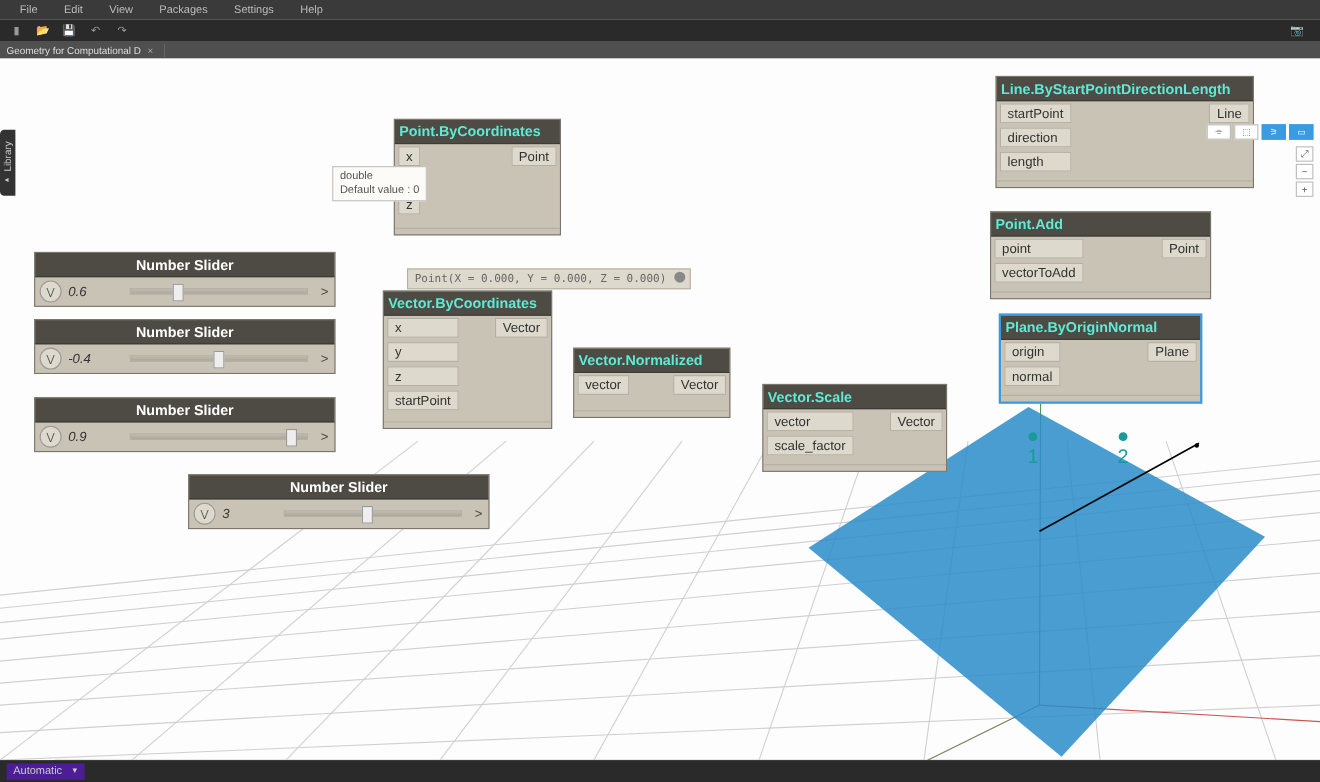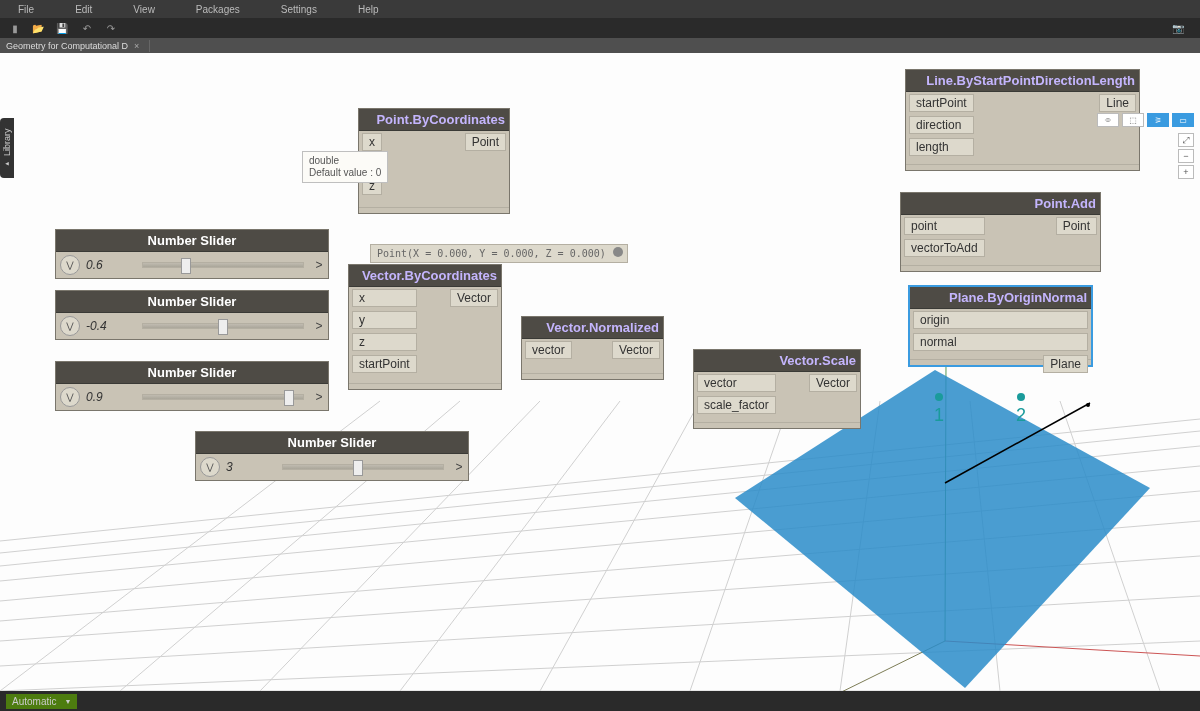--- a/index.html
+++ b/index.html
@@ -1,20 +1,20 @@
 <!DOCTYPE html>
 <html><head>
 <meta charset="utf-8">
 <style>
   * { box-sizing: border-box; margin: 0; padding: 0; }
   html, body { width: 1200px; height: 711px; overflow: hidden; font-family: Arial, Helvetica, sans-serif; background: #f5f5f5; }
   body { position: relative; }
 
   
-  .menu-bar { position: absolute; top: 0; left: 0; right: 0; height: 18px; background: #3a3a3a; display: flex; align-items: center; padding: 0 6px; font-size: 10px; color: #bbb; z-index: 50; gap: 17px; }
+  .menu-bar { position: absolute; top: 0; left: 0; right: 0; height: 18px; background: #3a3a3a; display: flex; align-items: center; padding: 0 6px; font-size: 10px; color: #bbb; z-index: 50; }
   .menu-bar .menu-item { padding: 0 12px; cursor: pointer; }
 
   
   .toolbar { position: absolute; top: 18px; left: 0; right: 0; height: 20px; background: #2a2a2a; display: flex; align-items: center; padding: 0 6px; z-index: 50; }
   .toolbar .tb-btn { width: 18px; height: 14px; margin-right: 6px; color: #999; display: inline-flex; align-items: center; justify-content: center; font-size: 10px; cursor: pointer; }
   .toolbar .camera { margin-left: auto; }
 
   
   .tab-strip { position: absolute; top: 38px; left: 0; right: 0; height: 15px; background: #4f4f4f; display: flex; align-items: center; z-index: 50; }
   .doc-tab { background: #4f4f4f; color: #ddd; font-size: 9px; padding: 1px 10px 1px 6px; border-right: 1px solid #666; display: flex; align-items: center; }
@@ -27,43 +27,43 @@
   .grid3d { position: absolute; left: 0; right: 0; bottom: 0; height: 480px; z-index: 0; pointer-events: none; }
   .grid3d svg { width: 100%; height: 100%; }
   .grid3d line { stroke: #d0d0d0; stroke-width: 1; }
 
   
   .library-tab { position: absolute; top: 65px; left: 0; width: 14px; height: 60px; background: #333; color: #ccc; font-size: 9px; display: flex; align-items: center; justify-content: center; writing-mode: vertical-rl; transform: rotate(180deg); border-radius: 0 4px 4px 0; z-index: 40; cursor: pointer; }
   .library-tab::before { content: "▸"; transform: rotate(0deg); font-size: 7px; margin-bottom: 4px; }
 
   
   .bottom-bar { position: absolute; bottom: 0; left: 0; right: 0; height: 20px; background: #2a2a2a; display: flex; align-items: center; padding: 0 6px; z-index: 50; }
-  .run-mode { font-size: 10px; color: #ccc; background: #4d7c0f; padding: 2px 6px; display: flex; align-items: center; cursor: pointer; }
+  .run-mode { font-size: 10px; color: #ccc; background: #4c1d95; padding: 2px 6px; display: flex; align-items: center; cursor: pointer; }
   .run-mode .caret { margin-left: 8px; font-size: 7px; }
 
   
   .view-controls { position: absolute; top: 60px; right: 6px; display: flex; gap: 3px; z-index: 40; }
   .view-controls .vc { width: 22px; height: 14px; border: 1px solid #bbb; background: #fff; font-size: 8px; display: flex; align-items: center; justify-content: center; color: #666; cursor: pointer; }
   .view-controls .vc.blue { background: #3a9be0; color: #fff; border-color: #3a9be0; }
 
   .zoom-controls { position: absolute; top: 80px; right: 6px; display: flex; flex-direction: column; gap: 2px; z-index: 40; }
   .zoom-controls .zc { width: 16px; height: 14px; border: 1px solid #bbb; background: #fff; font-size: 9px; display: flex; align-items: center; justify-content: center; color: #555; cursor: pointer; }
 
   
   .node { position: absolute; background: #c9c3b5; border: 1px solid #7a766c; z-index: 5; font-size: 12px; }
   .node.selected { border: 2px solid #3a9be0; }
-  .node-header { background: #4e4b45; color: #c4b5fd; font-weight: bold; font-size: 13px; text-align: right; padding: 3px 4px; white-space: nowrap; border-bottom: 1px solid #3a3a36; }
+  .node-header { background: #4e4b45; color: #5eead4; font-weight: bold; font-size: 13px; text-align: left; padding: 3px 4px; white-space: nowrap; border-bottom: 1px solid #3a3a36; }
   .node-body { position: relative; display: flex; }
   .ports-in, .ports-out { display: flex; flex-direction: column; }
   .ports-out { margin-left: auto; text-align: right; }
   .port { display: inline-block; background: #ddd9cc; border: 1px solid #b4afa2; padding: 1px 6px; margin: 2px 3px; font-size: 12px; color: #333; cursor: pointer; }
   .node-footer { height: 6px; border-top: 1px solid #b4afa2; }
 
   
-  .slider-node { position: absolute; background: #c9c3b5; border: 1px solid #7a766c; z-index: 5; width: 274px; margin-left: 24px; }
+  .slider-node { position: absolute; background: #c9c3b5; border: 1px solid #7a766c; z-index: 5; width: 274px; }
   .slider-node .node-header { background: #4e4b45; color: #fff; font-weight: bold; font-size: 13px; text-align: center; padding: 3px 4px; }
   .slider-body { display: flex; align-items: center; height: 26px; }
   .slider-body .toggle { width: 20px; height: 20px; margin: 0 4px; border-radius: 50%; border: 1px solid #999; display: flex; align-items: center; justify-content: center; font-size: 9px; color: #555; background: #ddd9cc; cursor: pointer; }
   .slider-body .val { width: 52px; font-size: 12px; font-style: italic; color: #333; padding-left: 2px; }
   .slider-body .track { flex: 1; height: 6px; background: #b4afa2; position: relative; margin: 0 6px; border: 1px solid #b4afa2; background: linear-gradient(#c0bbb0,#aaa69a); }
   .slider-body .thumb { position: absolute; top: -5px; width: 10px; height: 16px; background: #eee; border: 1px solid #999; cursor: pointer; }
   .slider-body .outcaret { width: 18px; text-align: center; font-size: 12px; color: #444; cursor: pointer; }
 
   
   .tooltip { position: absolute; background: #fcfbf7; border: 1px solid #bfbfbf; font-size: 10px; color: #555; padding: 3px 6px; z-index: 30; line-height: 1.2; }
@@ -323,21 +323,21 @@
       </div>
       <div class="ports-out">
         <span class="port">Point</span>
       </div>
     </div>
     <div class="node-footer"></div>
   </div>
 
   <div class="node selected" style="top:232px; left:908px; width:185px;">
     <div class="node-header">Plane.ByOriginNormal</div>
-    <div class="node-body" style="height:50px;flex-direction:column;">
+    <div class="node-body" style="height:50px;">
       <div class="ports-in">
         <span class="port">origin</span>
         <span class="port">normal</span>
       </div>
       <div class="ports-out">
         <span class="port">Plane</span>
       </div>
     </div>
     <div class="node-footer"></div>
   </div>

